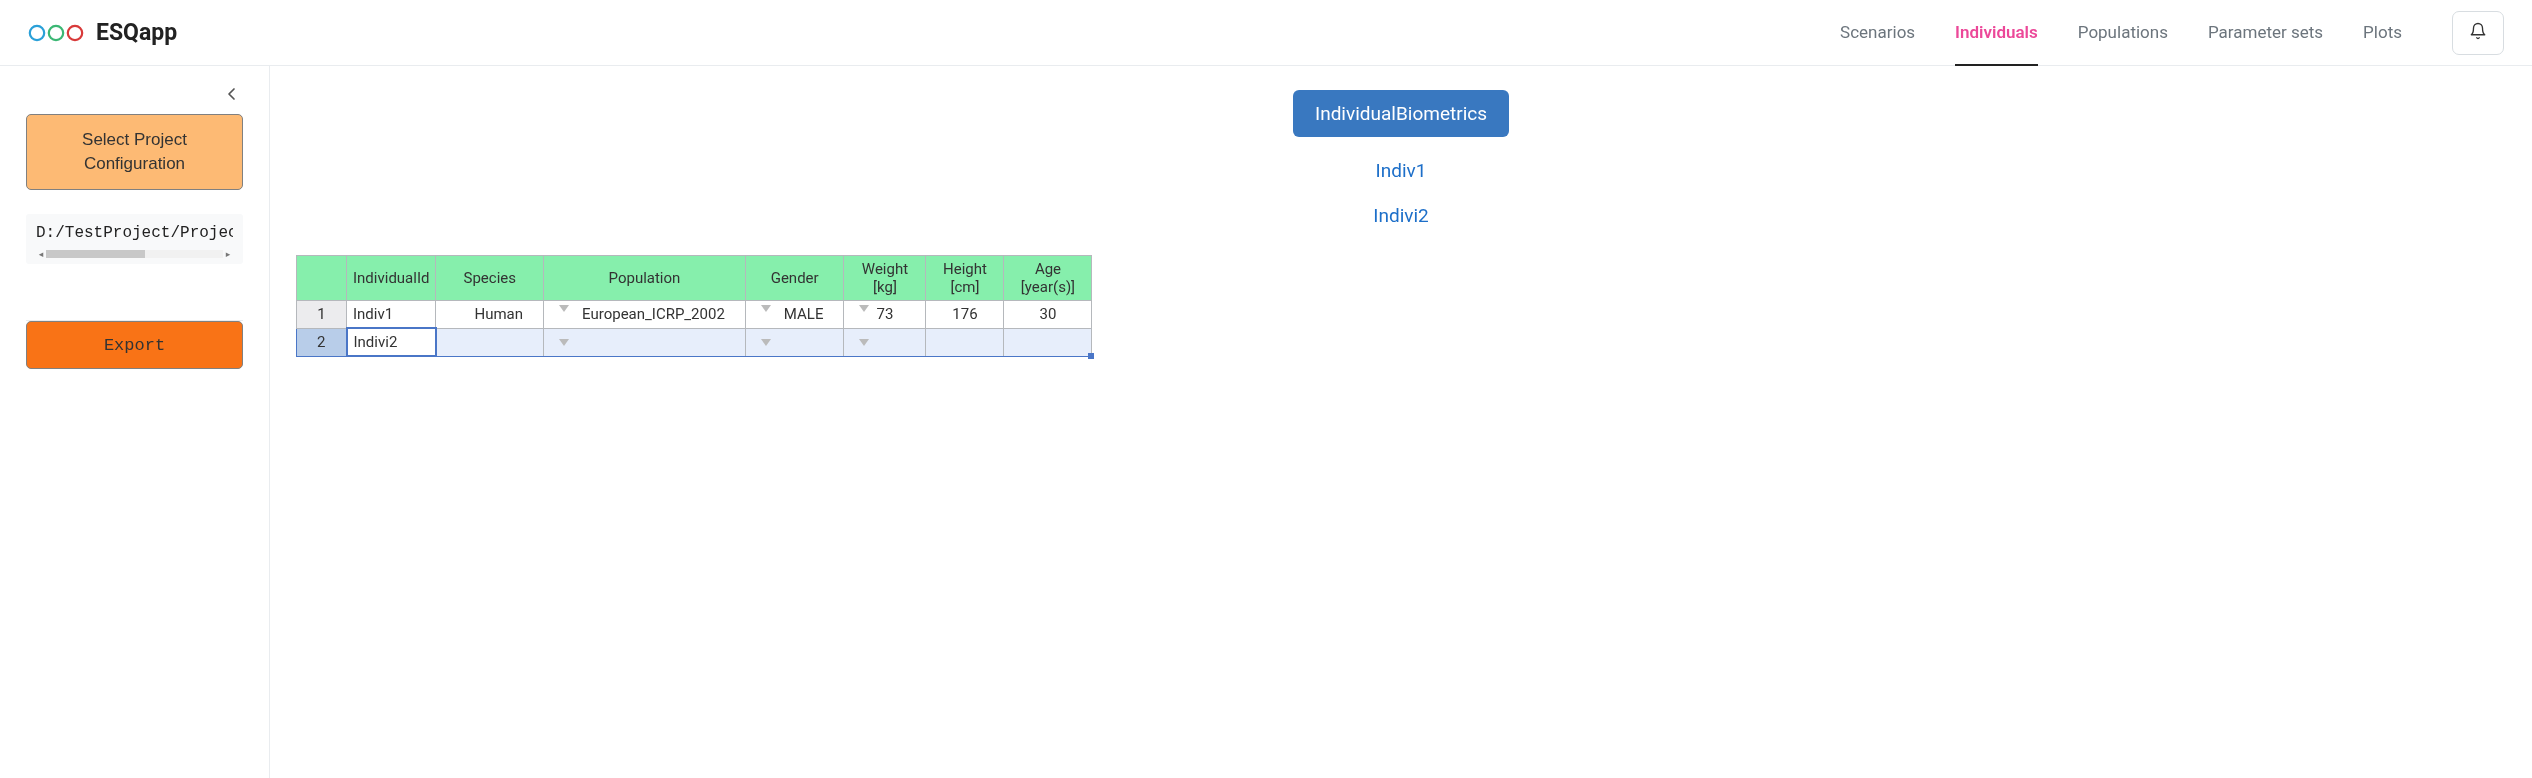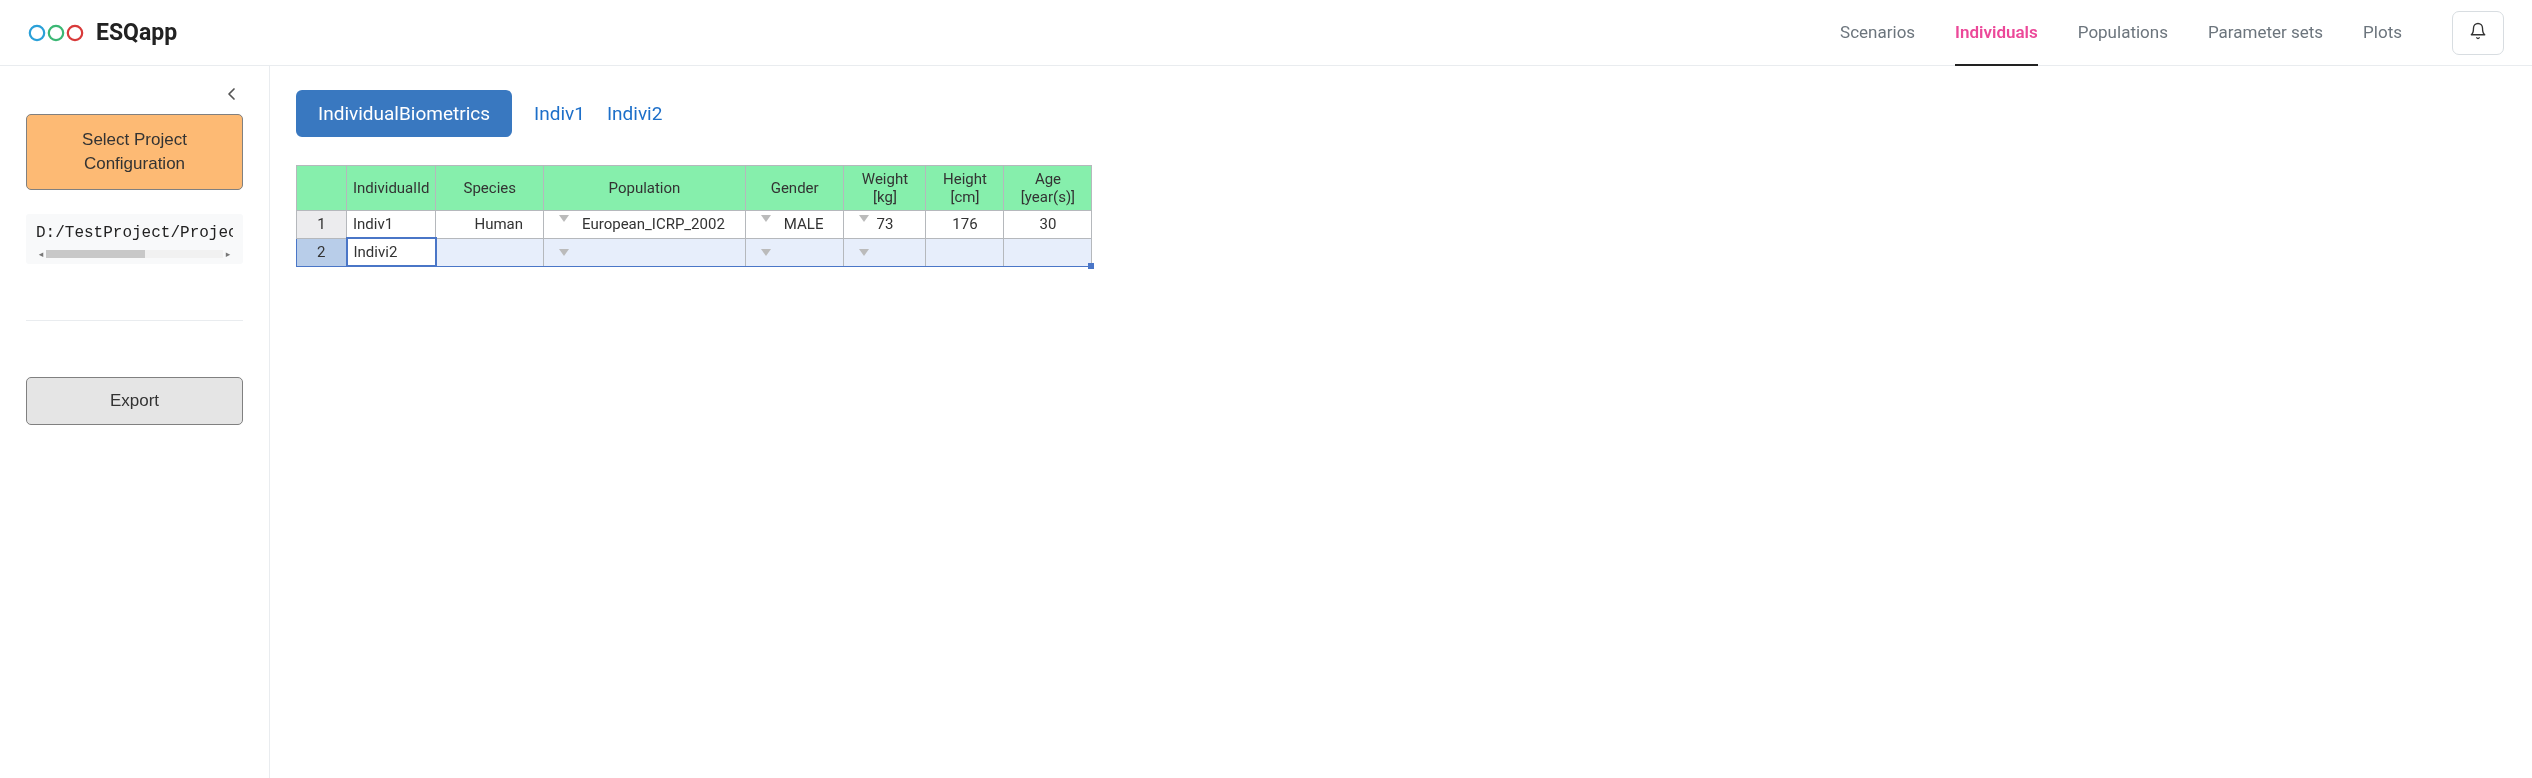--- a/index.html
+++ b/index.html
@@ -159,39 +159,40 @@
       height: 8px;
       width: 56%;
       background: #c8c8c8;
     }
     .sidebar-divider {
       margin-top: 56px;
       border: none;
       border-top: 1px solid #e9ecef;
     }
     .export-btn {
-      margin-top: 56px;
       height: 48px;
       border: 1px solid #808080;
       border-radius: 5px;
-      background: #e5e5e5;
+      background: #f97316;
       font-size: 17px;
       color: #333333;
       cursor: pointer;
+      font-family: Liberation Mono, monospace;
     }
     
     .main {
       flex: 1;
       padding: 24px 26px;
     }
     .tabs {
       display: flex;
       align-items: center;
       gap: 22px;
       margin-bottom: 28px;
+      flex-direction: column;
     }
     .tab-pill {
       background: #3978c0;
       color: #ffffff;
       font-size: 19px;
       padding: 12px 22px;
       border-radius: 6px;
       cursor: pointer;
     }
     .tab-link {

